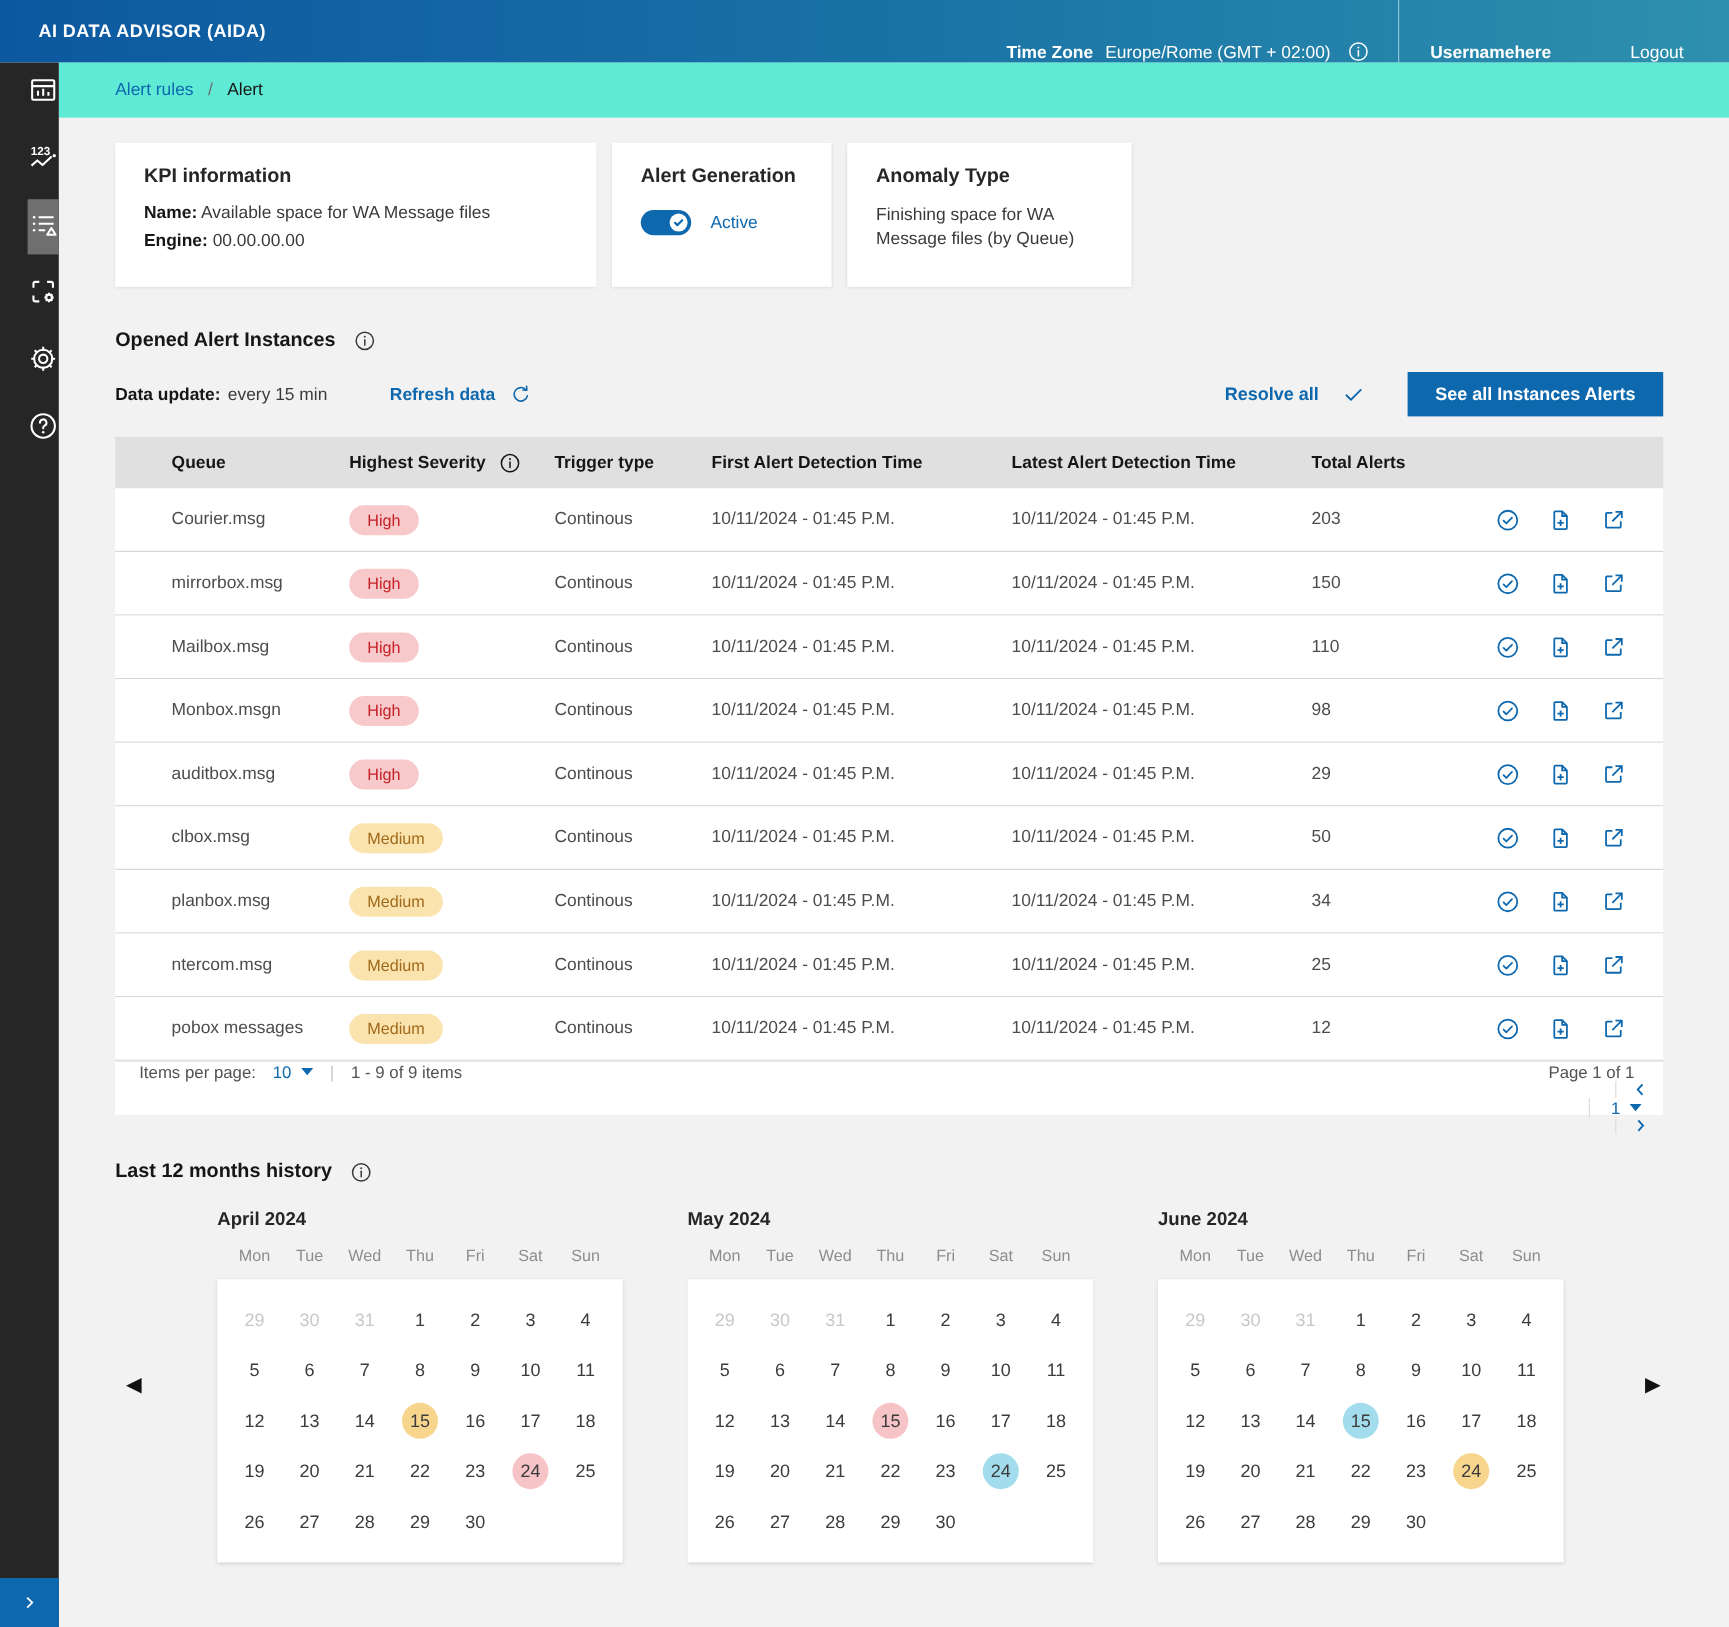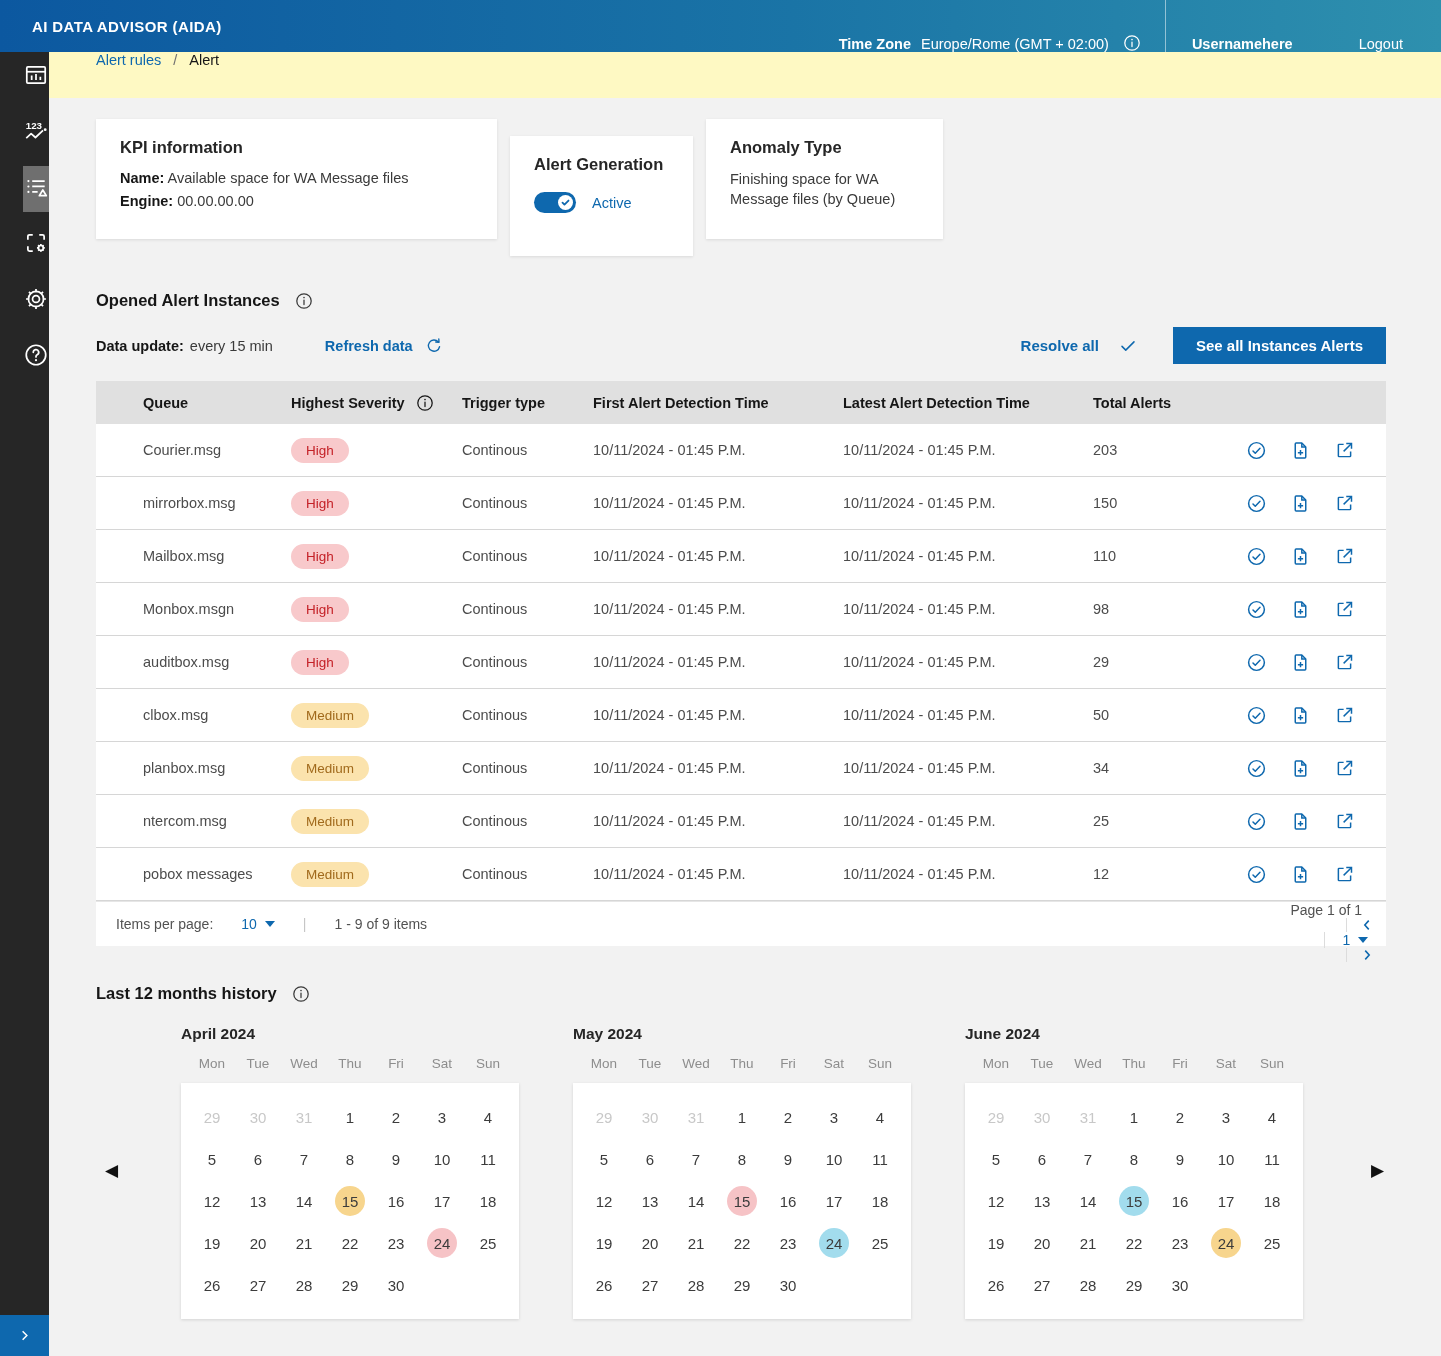--- a/index.html
+++ b/index.html
@@ -25,36 +25,36 @@
     display:flex; flex-direction:column; padding-top:2px;align-items:flex-end; }
   .side-item { height:46px; margin-bottom:10px; display:flex; align-items:center; justify-content:center; color:#fff; cursor:pointer; }
   .side-item svg { width:26px; height:26px; }
   .side-item.active { background:#6f6f6f; }
   .expand-strip { position:absolute; bottom:0; left:0; right:0; height:41px; background:#0e68ae;
     display:flex; align-items:center; justify-content:center; color:#fff; cursor:pointer; }
   .expand-strip svg { width:15px; height:15px; }
 
   
   .content { position:absolute; top:52px; left:49px; right:0; bottom:0; }
-  .breadcrumb-bar { height:46px; background:#fef9c3; display:flex; align-items:flex-start; padding-left:47px; font-size:14.5px; gap:12px; }
+  .breadcrumb-bar { height:46px; background:#5eead4; display:flex; align-items:center; padding-left:47px; font-size:14.5px; gap:12px; }
   .bc-link { color:#0e68ae; cursor:pointer; }
   .bc-sep { color:#6f6f6f; }
   .bc-current { color:#161616; }
 
   main { padding:0 55px 0 47px; }
   .page-title { margin-top:25px; font-size:19.5px; color:#161616; }
   .page-title .pt-label { font-weight:bold; }
 
   .cards { display:flex; gap:13px; margin-top:21px; }
   .card { background:#fff; box-shadow:0 1px 3px rgba(0,0,0,.10); padding:19px 24px; height:120px; }
   .card h3 { font-size:16.5px; margin:0 0 13px; color:#262626; }
   .card .line { font-size:14.5px; color:#3a3a3a; margin-top:7px; }
   .card .line b { color:#161616; }
   .card.kpi  { width:401px; }
-  .card.gen  { width:183px;margin-top:17px; }
+  .card.gen  { width:183px; }
   .card.anom { width:237px; }
   .card.trig { width:432px; }
   .anom-text { font-size:14.5px; color:#3a3a3a; line-height:1.35; width:180px; margin-top:4px; }
 
   .toggle-row { display:flex; align-items:center; gap:16px; margin-top:18px; }
   .toggle { width:42px; height:21px; border-radius:11px; background:#0e68ae; position:relative; cursor:pointer; }
   .toggle .knob { position:absolute; right:3px; top:3px; width:15px; height:15px; border-radius:50%; background:#fff;
     display:flex; align-items:center; justify-content:center; color:#0e68ae; }
   .toggle .knob svg { width:9px; height:9px; }
   .toggle-state { color:#0e68ae; font-size:14.5px; }
@@ -87,21 +87,21 @@
   .thead .info-icon { color:#161616; }
   .trow { background:#fff; height:53px; border-bottom:1px solid #d6d6d6; font-size:14.5px; color:#4c4c4c; }
   .badge { display:inline-block; padding:5px 15px; border-radius:14px; font-size:13.5px; }
   .sev-high { background:#f8c9cb; color:#c42127; }
   .sev-med  { background:#fbe3ad; color:#a16a1c; }
   .actions { display:flex; justify-content:flex-end; align-items:center; gap:23px; padding-right:31px; }
   .icon-btn { background:none; border:none; padding:0; width:21px; height:21px; color:#0e68ae; cursor:pointer; }
   .icon-btn svg { width:21px; height:21px; display:block; }
 
   .pagebar { background:#fff; height:45px; display:flex; align-items:stretch; font-size:14px; color:#525252; border-top:1px solid #e6e6e6; }
-  .pg-left { display:flex; align-items:center; gap:28px; padding-left:20px; }
+  .pg-left { display:flex; align-items:flex-start; gap:14px; padding-left:20px; }
   .pg-select { display:flex; align-items:center; gap:8px; color:#0e68ae; cursor:pointer; }
   .pg-select svg { width:10px; height:6px; }
   .pg-pipe { color:#c6c6c6; }
   .pg-right { margin-left:auto; display:flex; align-items:flex-end;flex-direction:column; }
   .pg-box { display:flex; align-items:center; justify-content:center; border-left:1px solid #dcdcdc; }
   .pg-pageof { padding:0 24px; border-left:none; }
   .pg-chev { width:40px; color:#0e68ae; cursor:pointer; }
   .pg-chev svg { width:14px; height:14px; }
   .pg-cur { width:62px; color:#0e68ae; gap:8px; cursor:pointer; }
   .pg-cur svg { width:10px; height:6px; }

